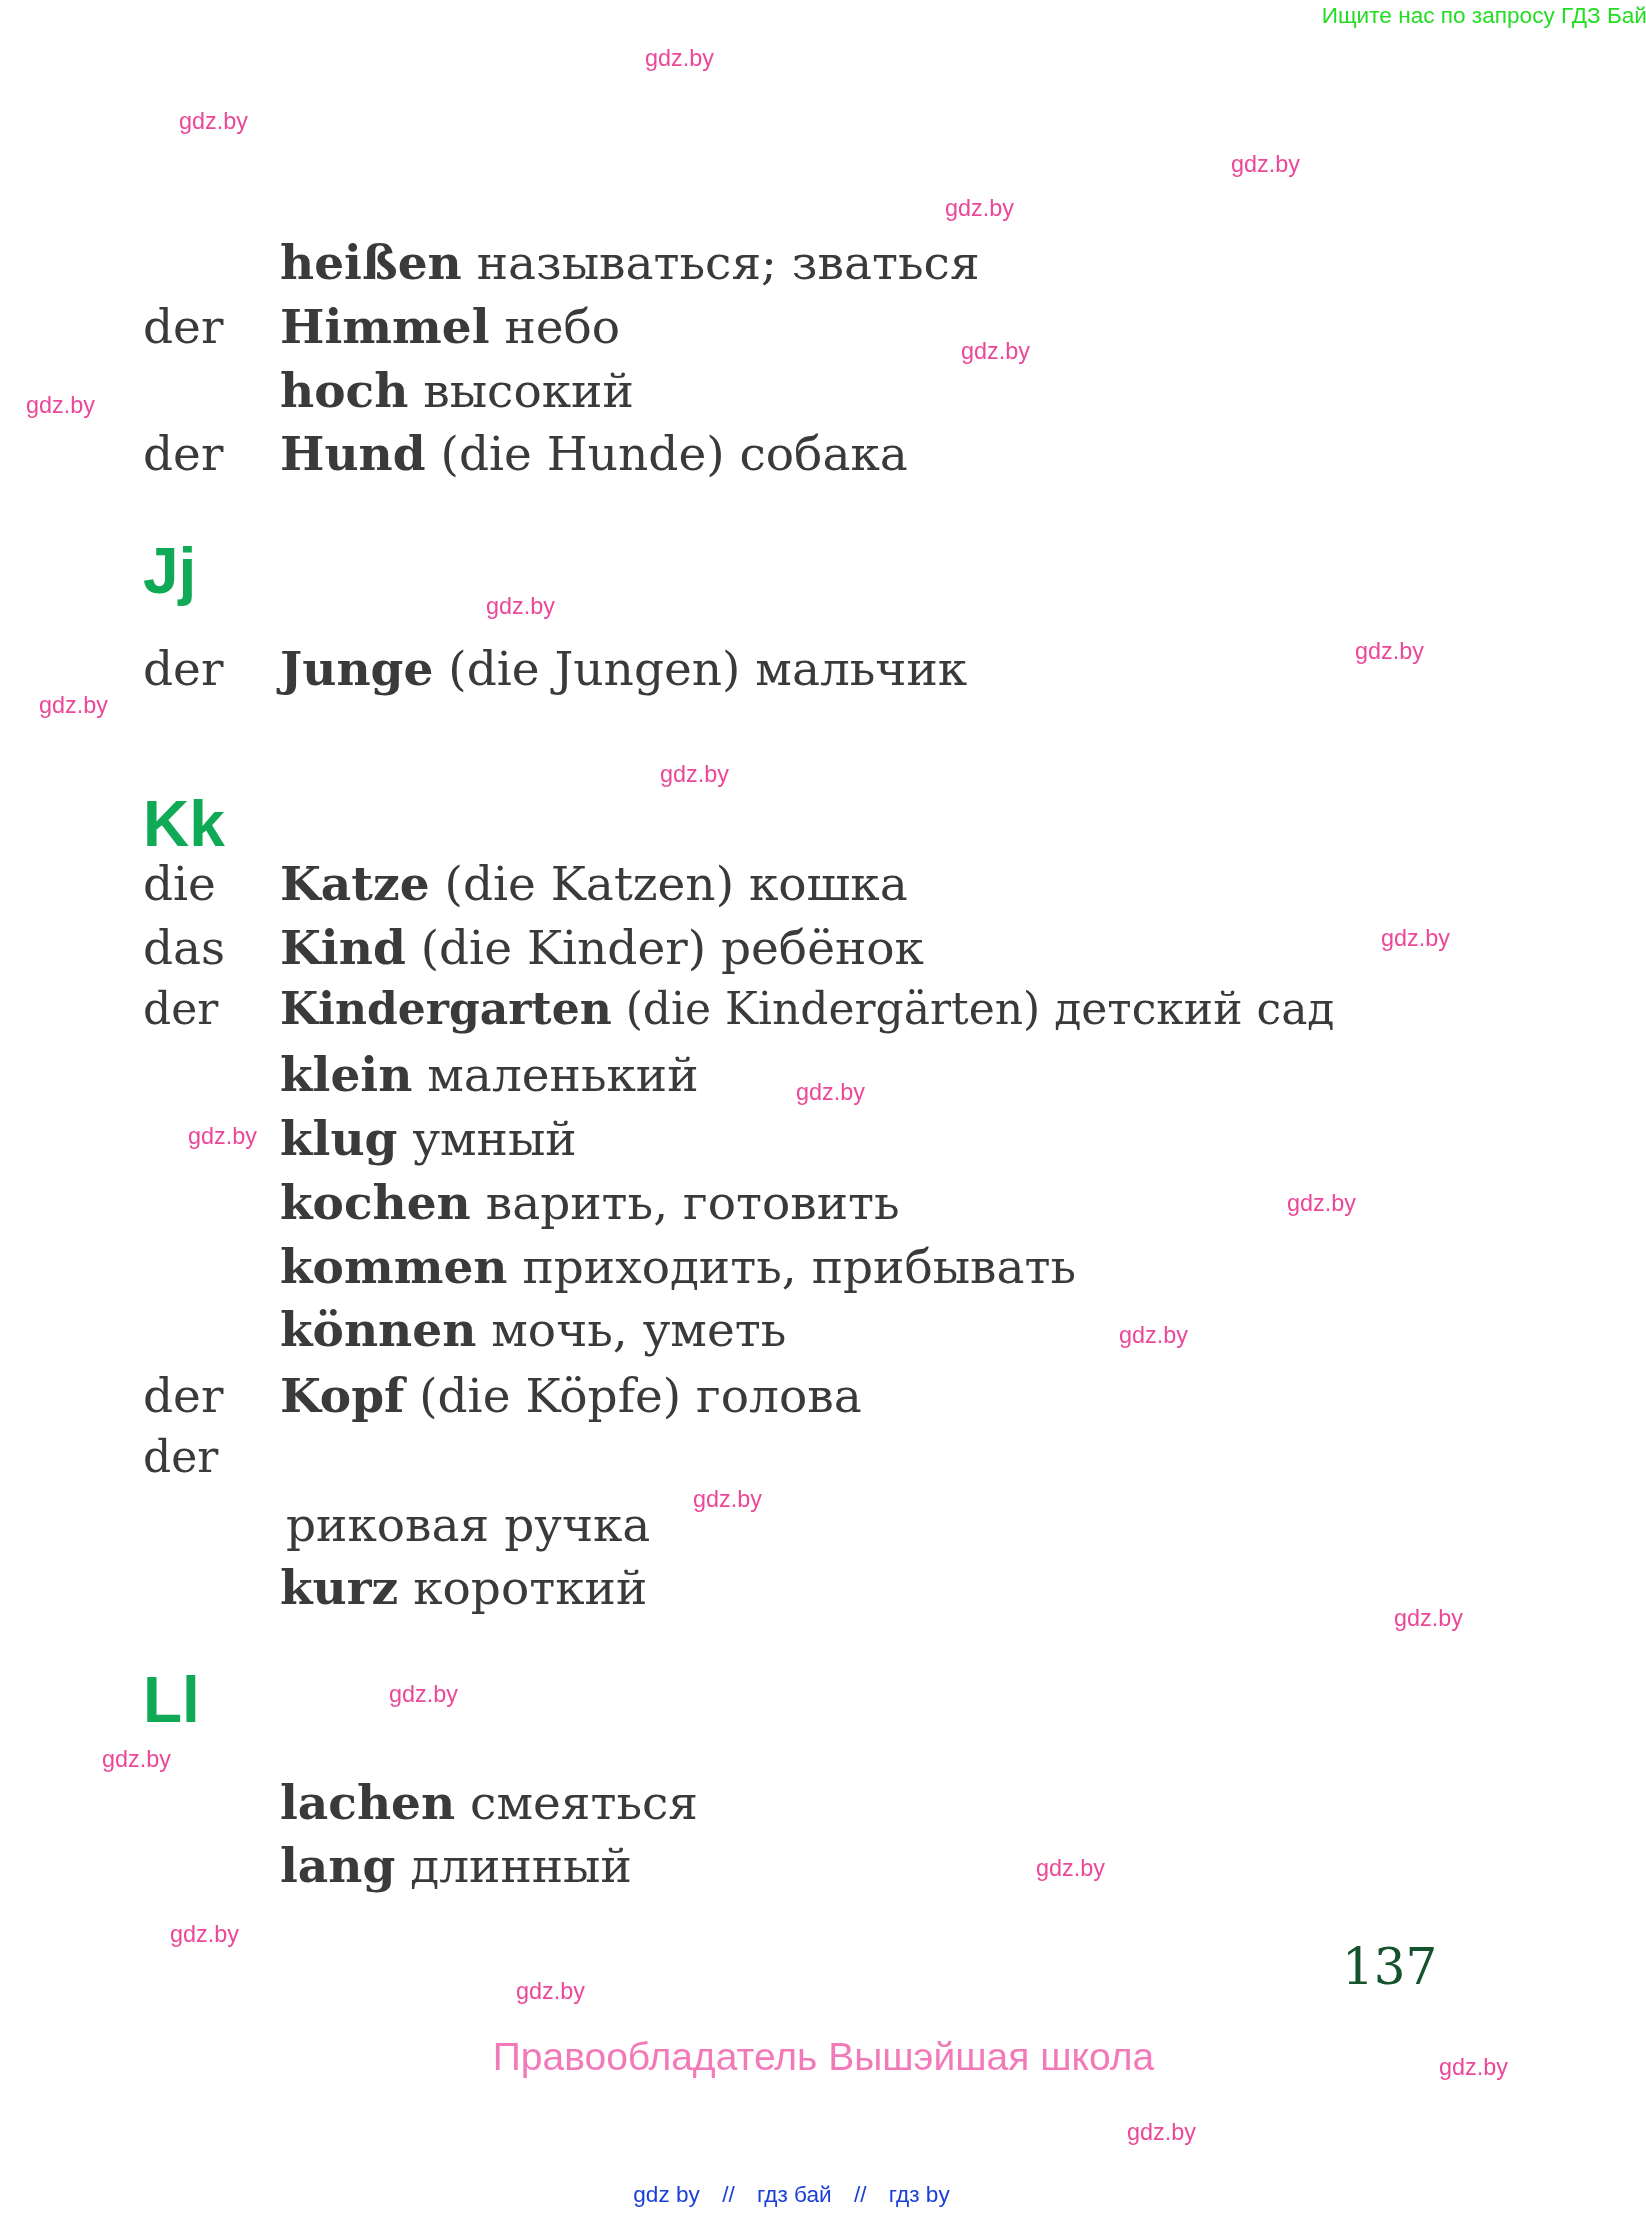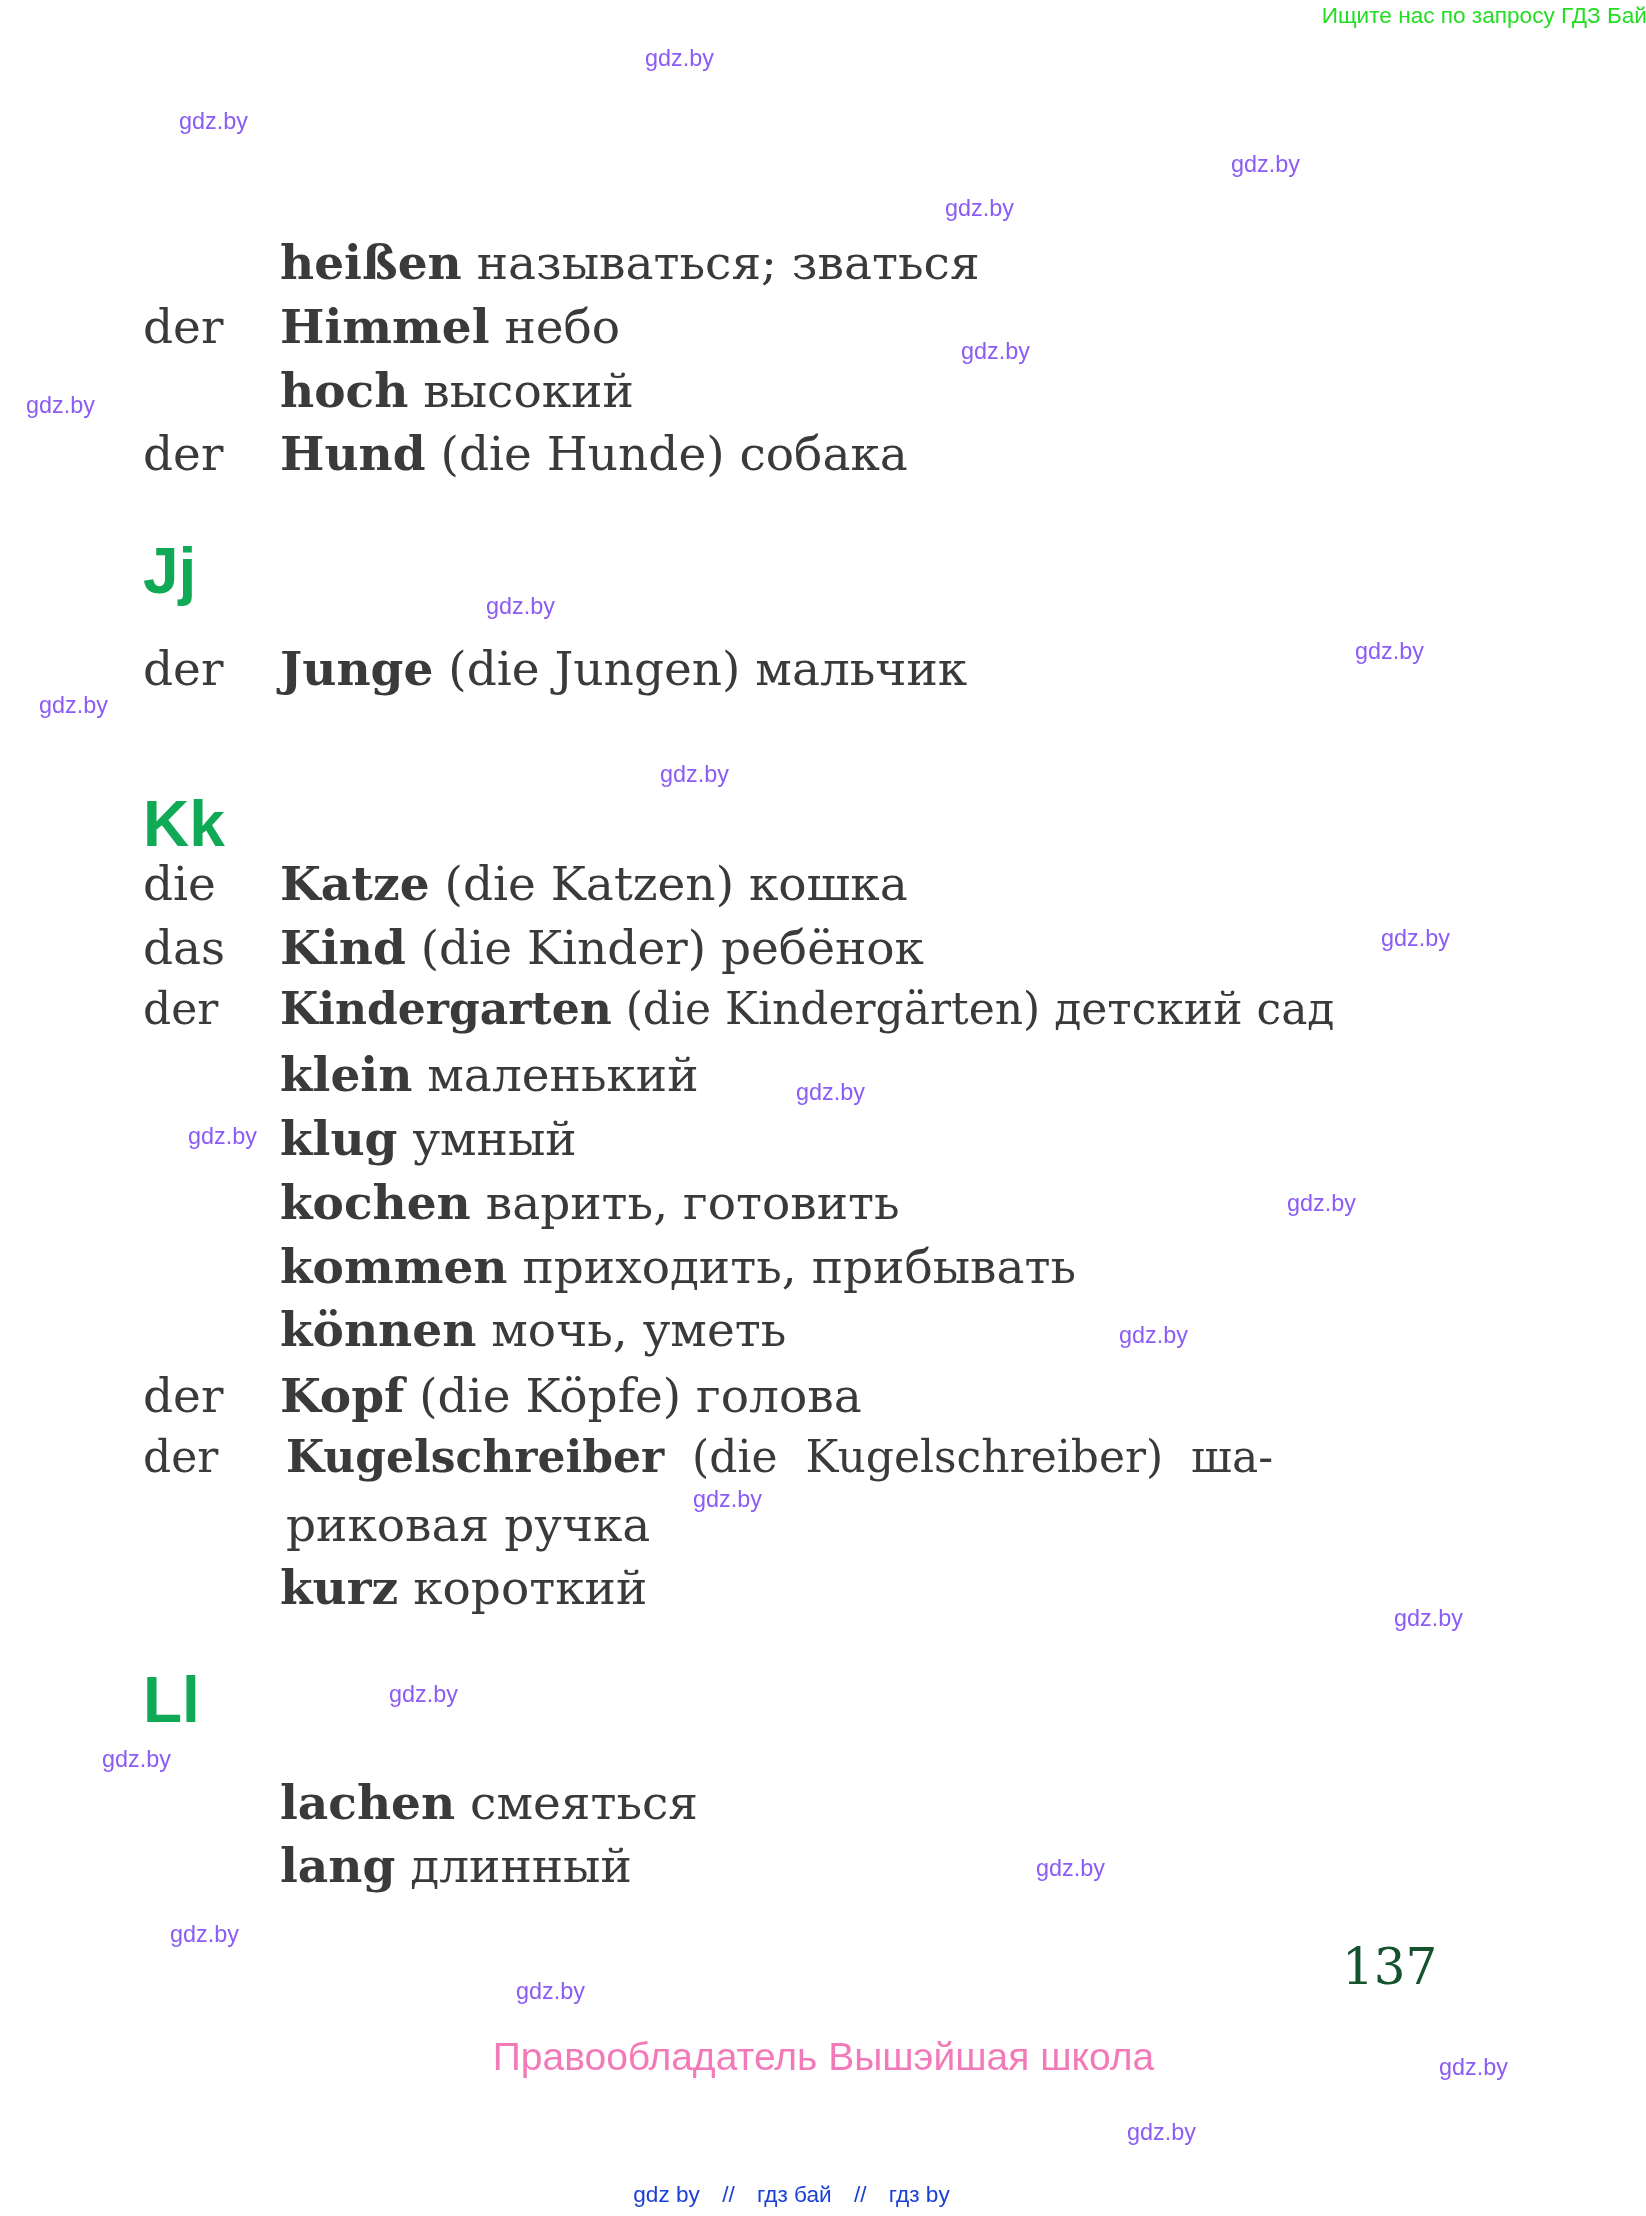--- a/index.html
+++ b/index.html
@@ -1,19 +1,19 @@
 <!DOCTYPE html>
 <html style="font-size:13px"><head>
 <meta charset="utf-8">
 <style>
   html, body { margin:0; padding:0; background:#ffffff; }
   body { width:1647px; height:2216px; position:relative; overflow:hidden; }
   .banner { position:absolute; top:3.2px; left:0; width:1647px; text-align:right;
     font-family:"Liberation Sans", sans-serif; font-size:22.6px; color:#22dd22; }
-  .wm { position:absolute; font-family:"Liberation Sans", sans-serif; font-size:23.4px; color:#8b5cf6; white-space:nowrap; }
+  .wm { position:absolute; font-family:"Liberation Sans", sans-serif; font-size:23.4px; color:#ec4899; white-space:nowrap; }
   .entry { position:absolute; left:0; height:56px; width:1360px; font-family:"DejaVu Serif", "Liberation Serif", serif; font-size:47px; color:#3a3a3a; white-space:nowrap; }
   .art { position:absolute; left:143px; top:0; }
   .word { position:absolute; left:280px; top:0; }
   .word b { font-weight:bold; }
   .heading { position:absolute; left:143px; font-family:"Liberation Sans", sans-serif; font-weight:bold; font-size:64px; color:#10a955; }
   .pagenum { position:absolute; left:1342px; top:1938px; font-family:"DejaVu Serif", serif; font-size:50px; color:#14532d; }
   .rights { position:absolute; top:2035px; left:0; width:1647px; text-align:center; font-family:"Liberation Sans", sans-serif; font-size:39px; color:#f27ab8; }
   .footer { position:absolute; top:2182px; left:0; width:1583px; text-align:center; font-family:"Liberation Sans", sans-serif; font-size:22.6px; color:#1a3fd6; }
   .footer span { margin:0 8px; }
 </style>
@@ -106,21 +106,20 @@
 <div class="entry" style="top:1302px">
     <span class="art"></span>
     <span class="word"><b>können</b><span> мочь, уметь</span></span>
   </div>
 <div class="entry" style="top:1368px">
     <span class="art">der</span>
     <span class="word"><b>Kopf</b><span> (die Köpfe) голова</span></span>
   </div>
 <div class="entry" style="top:1431px; font-size:44px">
     <span class="art">der</span>
-    <span class="word" style="left:286px; white-space:pre"><b>Kugelschreiber</b><span>  (die  Kugelschreiber)  ша-</span></span>
   </div>
 <div class="entry" style="top:1497px">
     <span class="word" style="left:286px"><span>риковая ручка</span></span>
   </div>
 <div class="entry" style="top:1560px">
     <span class="art"></span>
     <span class="word"><b>kurz</b><span> короткий</span></span>
   </div>
 
 <div class="heading" style="top:1663px">Ll</div>

